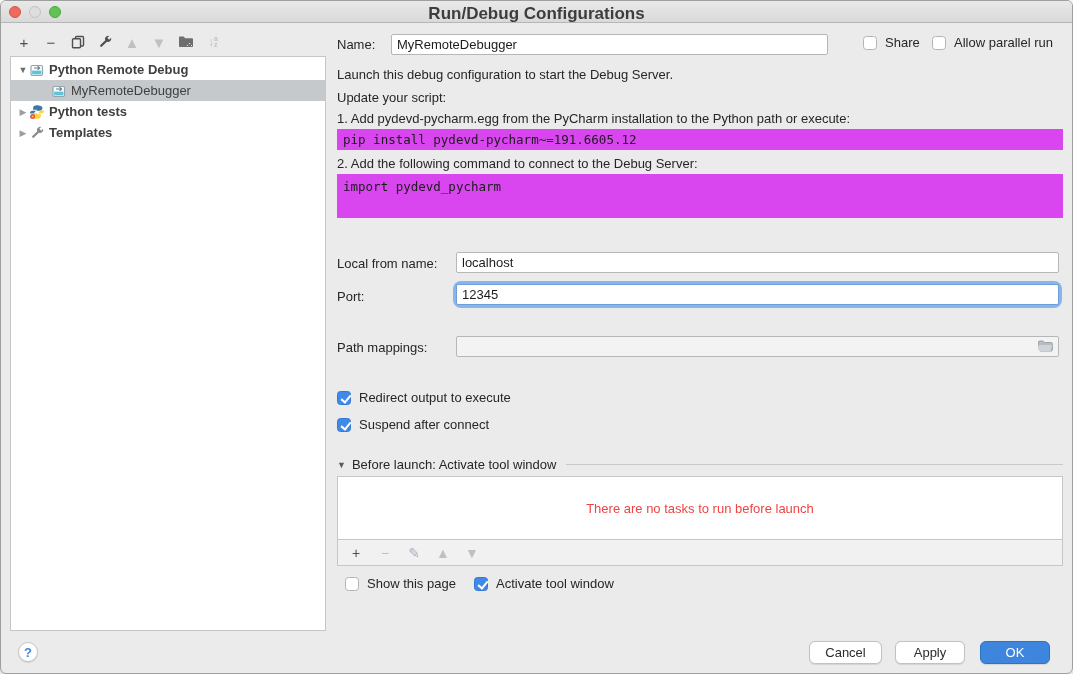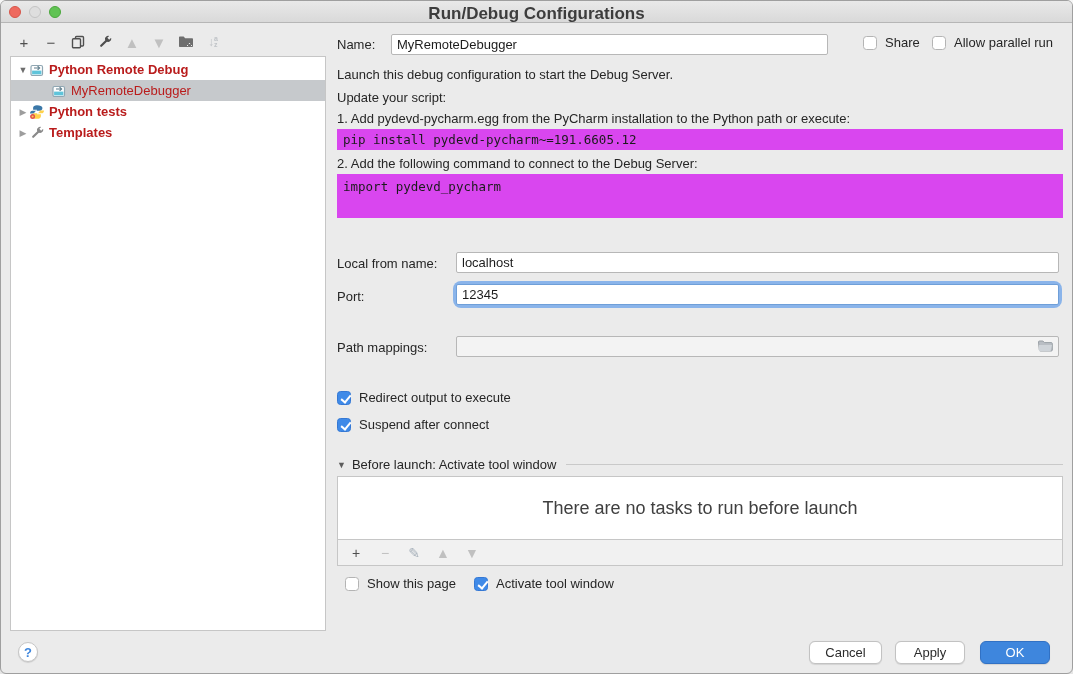--- a/index.html
+++ b/index.html
@@ -42,21 +42,21 @@
   
   .tree-panel{
     position:absolute; left:9px; top:55px; width:316px; height:575px;
     background:#ffffff; border:1px solid #c6c6c6;
   }
   .tree-row{ position:absolute; left:0; right:0; height:21px; display:flex; align-items:center; }
   .tree-row.selected{ background:#c6c9cc; }
   .tw{ width:12px; text-align:center; font-size:9px; color:#6d6d6d; flex:0 0 auto; }
   .tw.light{ color:#9d9d9d; }
   .ticon{ width:16px; height:16px; flex:0 0 auto; margin-right:4px; }
-  .tlabel{ font-weight:700; color:#b91c1c; }
+  .tlabel{ font-weight:700; color:#404040; }
   .tlabel.normal{ font-weight:400; }
   .indent1{ padding-left:6px; }
   .indent2{ padding-left:40px; }
 
   
   .main{ position:absolute; left:330px; top:22px; width:740px; height:610px; }
   .abs{ position:absolute; }
   .lbl{ color:#262626; }
 
   .field{
@@ -84,21 +84,21 @@
   .cbrow{ display:flex; align-items:center; gap:8px;text-align:right; }
 
   
   .bl-header{ display:flex; align-items:center; gap:6px; width:726px; }
   .bl-header .tri{ font-size:9px; color:#5d5d5d; }
   .bl-header .rule{ flex:1; height:1px; background:#c9c9c9; margin-left:4px; }
   .bl-box{
     width:726px; height:64px; background:#fff; border:1px solid #c6c6c6;
     display:flex; align-items:center; justify-content:center;
   }
-  .bl-empty{ color:#404040; font-size:18px; }
+  .bl-empty{ color:#ef4444; font-size:13px; }
   .bl-toolbar{
     width:726px; height:26px; background:#f1f1f1;
     border:1px solid #c6c6c6; border-top:none;
     display:flex; align-items:center; gap:13px; padding-left:10px;
   }
   .bl-toolbar .tb-btn{ font-size:14px; }
   .pencil{ color:#a4aeb8; font-size:13px; }
 
   
   .help-btn{

